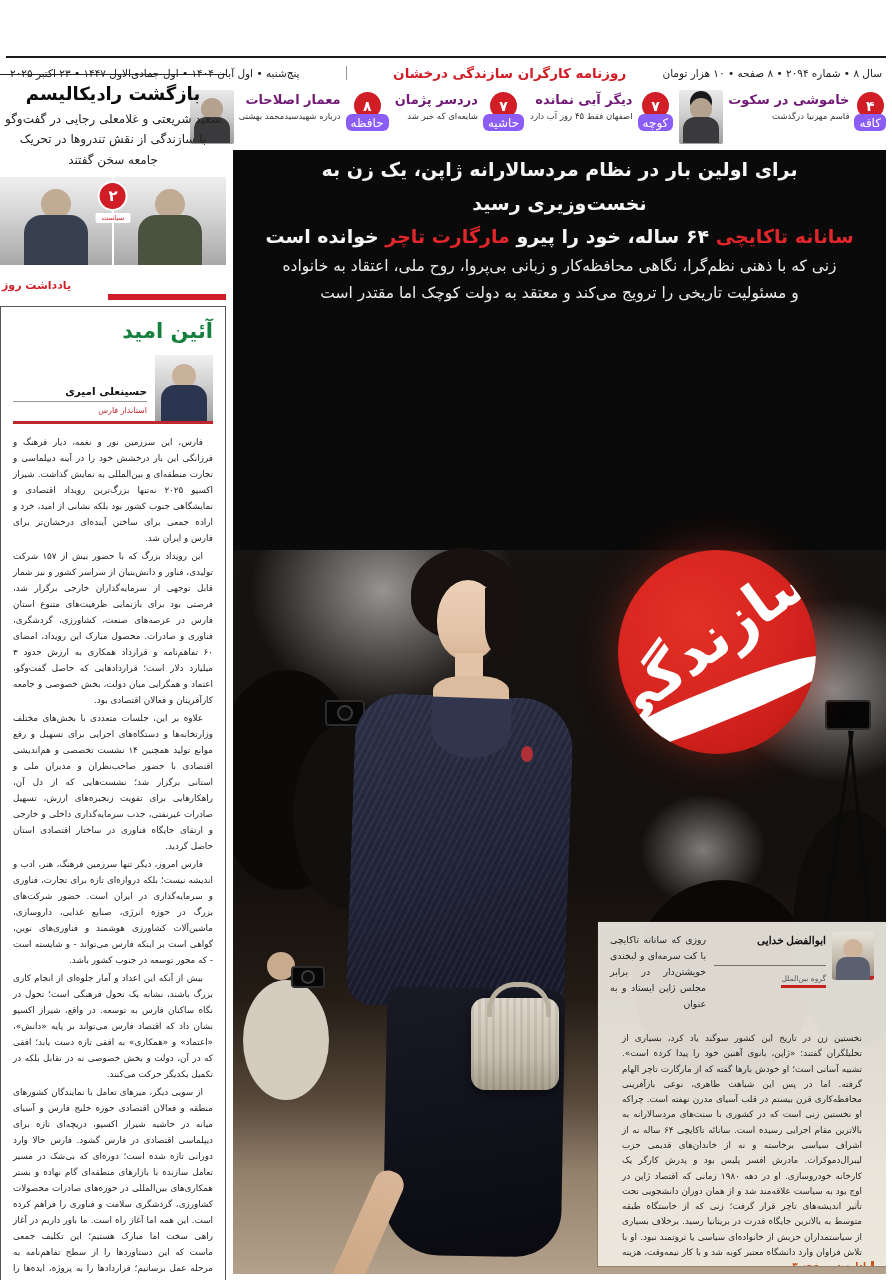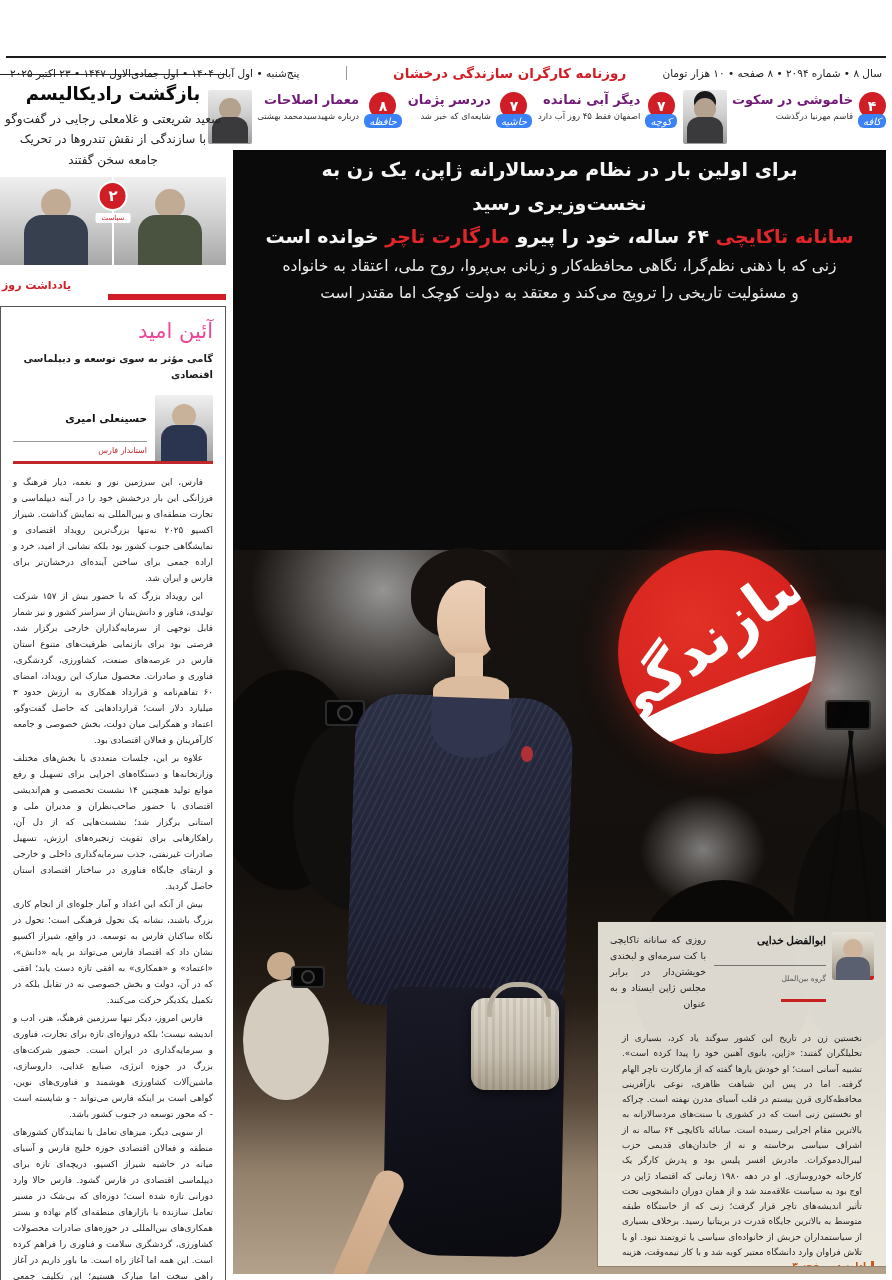--- a/index.html
+++ b/index.html
@@ -15,21 +15,21 @@
   .brand{font-size:13.5px;font-weight:bold;color:#d11e26;}
   .date-line{font-size:10.5px;color:#222;}
   .vsep{width:1px;height:14px;background:#999;margin:0 10px;}
 
   
   .teasers{position:absolute;left:236px;top:88px;width:650px;height:60px;display:flex;gap:6px;}
   .teaser{flex:1;display:flex;align-items:flex-start;gap:5px;padding-top:4px;}
   .badge{display:flex;flex-direction:column;align-items:center;flex:0 0 auto;}
   .badge .num{width:27px;height:27px;border-radius:50%;background:#d11e26;color:#fff;
               font-weight:bold;font-size:14px;display:flex;align-items:center;justify-content:center;}
-  .badge .sec{margin-top:-5px;background:#3b82f6;color:#fff;font-size:10px;padding:1.5px 5px;border-radius:6px;font-style:italic;}
+  .badge .sec{margin-top:-5px;background:#8b5cf6;color:#fff;font-size:12px;padding:1.5px 5px;border-radius:6px;}
   .teaser .txt{flex:1;min-width:0;}
   .teaser .t{font-weight:bold;font-size:13px;line-height:1.25;color:#701a75;white-space:nowrap;}
   .teaser .s{font-size:8.5px;color:#333;margin-top:3px;white-space:nowrap;}
   .tphoto{flex:0 0 44px;height:54px;border-radius:2px;margin-top:-2px;
           background:linear-gradient(180deg,#e9e9e9 0%,#cfcfcf 45%,#9c9c9c 100%);position:relative;overflow:hidden;}
   .tphoto::before{content:"";position:absolute;left:50%;top:8px;width:22px;height:22px;margin-left:-11px;
           border-radius:50%;background:#b4a18e;}
   .tphoto::after{content:"";position:absolute;left:50%;top:27px;width:36px;height:26px;margin-left:-18px;
           border-radius:12px 12px 0 0;background:#3a3a3c;}
   .tphoto.hat::before{box-shadow:0 -7px 0 0 #17191c;}
@@ -52,25 +52,25 @@
             display:flex;flex-direction:column;align-items:center;}
   .sb-badge .num{width:30px;height:30px;border-radius:50%;background:#d11e26;color:#fff;font-weight:bold;
             font-size:15px;display:flex;align-items:center;justify-content:center;border:2px solid #fff;}
   .sb-badge .sec{margin-top:2px;background:#fff;color:#d11e26;font-size:7px;padding:1px 6px;border-radius:2px;}
 
   .note-label{margin-top:14px;text-align:left;direction:ltr;}
   .note-label .lbl{display:block;text-align:left;font-size:11px;font-weight:bold;color:#d11e26;padding-left:2px;}
   .note-label .bar{display:block;margin-top:2px;margin-right:0;margin-left:auto;width:118px;height:6px;background:#d11e26;}
 
   .note-box{margin-top:6px;border:1px solid #555;padding:12px 12px 10px;height:995px;overflow:hidden;background:#fff;}
-  .note-title{font-size:21px;font-weight:normal;color:#ec4899;}
+  .note-title{font-size:21px;font-weight:bold;color:#15803d;}
   .note-sub{font-size:10px;font-weight:bold;color:#1c1c1c;margin-top:8px;line-height:1.6;}
   .author-row{display:flex;align-items:flex-end;gap:8px;margin-top:12px;border-bottom:3px solid #c0272d;padding-bottom:0;}
   .author-meta{flex:1;padding-bottom:6px;}
-  .author-name{font-size:10.5px;font-weight:bold;color:#111;border-bottom:1px solid #999;padding-bottom:17px;}
+  .author-name{font-size:10.5px;font-weight:bold;color:#111;border-bottom:1px solid #999;padding-bottom:4px;}
   .author-role{font-size:8px;color:#c0272d;margin-top:4px;}
   .author-photo{flex:0 0 58px;height:66px;background:linear-gradient(180deg,#f0f0f0,#cfcfcf 45%,#9f9f9f);
                 position:relative;overflow:hidden;}
   .author-photo::before{content:"";position:absolute;left:50%;top:9px;width:24px;height:24px;margin-left:-12px;border-radius:50%;background:#c9b29a;}
   .author-photo::after{content:"";position:absolute;left:50%;top:30px;width:46px;height:38px;margin-left:-23px;border-radius:14px 14px 0 0;background:#2c3550;}
   .note-body{margin-top:10px;}
   .note-body p{font-size:8.8px;line-height:1.82;text-align:justify;color:#1d1d1d;margin:0 0 2px;text-indent:10px;}
 
   
   .mainbox{position:absolute;left:233px;top:150px;width:653px;height:1124px;background:#0a0a0a;overflow:hidden;}
@@ -139,21 +139,21 @@
   .w-bag::before{content:"";position:absolute;left:16px;top:-16px;width:54px;height:30px;border:5px solid #b9b0a0;
           border-bottom:none;border-radius:28px 28px 0 0;}
 
   
   .overlay{position:absolute;left:365px;top:772px;width:288px;height:344px;background:rgba(243,239,230,.90);
            padding:10px 12px;overflow:hidden;box-shadow:0 0 0 1px rgba(60,50,40,.25);}
   .ov-head{display:flex;gap:8px;}
   .ov-author{flex:1;display:flex;gap:6px;align-items:flex-start;}
   .ov-a-meta{flex:1;padding-top:2px;}
   .ov-a-name{font-size:10.5px;font-weight:bold;color:#111;border-bottom:1px solid #737373;padding-bottom:19px;font-family:Liberation Serif, serif;}
-  .ov-a-group{font-size:7.5px;color:#555;margin-top:4px;border-bottom:3px solid #c6201f;display:inline-block;padding-bottom:16px;}
+  .ov-a-group{font-size:7.5px;color:#555;margin-top:4px;border-bottom:3px solid #c6201f;display:inline-block;padding-bottom:2px;}
   .ov-a-photo{flex:0 0 42px;height:48px;border-radius:3px;background:linear-gradient(180deg,#e7e2d8,#c3bcae 55%,#948c7c);
               position:relative;overflow:hidden;}
   .ov-a-photo::before{content:"";position:absolute;left:50%;top:7px;width:20px;height:20px;margin-left:-10px;border-radius:50%;background:#cdb49a;}
   .ov-a-photo::after{content:"";position:absolute;left:50%;top:25px;width:34px;height:24px;margin-left:-17px;border-radius:10px 10px 0 0;background:#5a6070;}
   .ov-a-bar{position:absolute;bottom:-2px;right:0;width:16px;height:6px;background:#c6201f;}
   .ov-intro{flex:0 0 96px;font-size:9.3px;line-height:1.72;color:#222;text-align:justify;}
   .ov-body{margin-top:7px;font-size:8.8px;line-height:1.74;text-align:justify;color:#1f1f1f;height:238px;overflow:hidden;}
   .ov-body p{margin:12px;}
   .ov-cont{margin-top:4px;font-size:9px;font-weight:bold;color:#c8551c;border-right:3px solid #c8551c;padding-right:5px;}
 </style>
@@ -229,34 +229,33 @@
       </div>
     </div>
 
     <div class="note-label">
       <span class="lbl">یادداشت روز</span>
       <span class="bar"></span>
     </div>
 
     <div class="note-box">
       <div class="note-title">آئین امید</div>
-      <div class="note-sub">گامی مؤثر به سوی توسعه و دیپلماسی اقتصادی</div>
       <div class="author-row">
         <div class="author-photo"></div>
         <div class="author-meta">
           <div class="author-name">حسینعلی امیری</div>
           <div class="author-role">استاندار فارس</div>
         </div>
       </div>
       <div class="note-body">
         <p>فارس، این سرزمین نور و نغمه، دیار فرهنگ و فرزانگی این بار درخشش خود را در آینه دیپلماسی و تجارت منطقه‌ای و بین‌المللی به نمایش گذاشت. شیراز اکسپو ۲۰۲۵ نه‌تنها بزرگ‌ترین رویداد اقتصادی و نمایشگاهی جنوب کشور بود بلکه نشانی از امید، خرد و اراده جمعی برای ساختن آینده‌ای درخشان‌تر برای فارس و ایران شد.</p>
         <p>این رویداد بزرگ که با حضور بیش از ۱۵۷ شرکت تولیدی، فناور و دانش‌بنیان از سراسر کشور و نیز شمار قابل توجهی از سرمایه‌گذاران خارجی برگزار شد، فرصتی بود برای بازنمایی ظرفیت‌های متنوع استان فارس در عرصه‌های صنعت، کشاورزی، گردشگری، فناوری و صادرات. محصول مبارک این رویداد، امضای ۶۰ تفاهم‌نامه و قرارداد همکاری به ارزش حدود ۳ میلیارد دلار است؛ قراردادهایی که حاصل گفت‌وگو، اعتماد و همگرایی میان دولت، بخش خصوصی و جامعه کارآفرینان و فعالان اقتصادی بود.</p>
         <p>علاوه بر این، جلسات متعددی با بخش‌های مختلف وزارتخانه‌ها و دستگاه‌های اجرایی برای تسهیل و رفع موانع تولید همچنین ۱۴ نشست تخصصی و هم‌اندیشی اقتصادی با حضور صاحب‌نظران و مدیران ملی و استانی برگزار شد؛ نشست‌هایی که از دل آن، راهکارهایی برای تقویت زنجیره‌های ارزش، تسهیل صادرات غیرنفتی، جذب سرمایه‌گذاری داخلی و خارجی و ارتقای جایگاه فناوری در ساختار اقتصادی استان حاصل گردید.</p>
+        <p>فارس امروز، دیگر تنها سرزمین فرهنگ، هنر، ادب و اندیشه نیست؛ بلکه دروازه‌ای تازه برای تجارت، فناوری و سرمایه‌گذاری در ایران است. حضور شرکت‌های بزرگ در حوزه انرژی، صنایع غذایی، داروسازی، ماشین‌آلات کشاورزی هوشمند و فناوری‌های نوین، گواهی است بر اینکه فارس می‌تواند - و شایسته است - که محور توسعه در جنوب کشور باشد.</p>
         <p>بیش از آنکه این اعداد و آمار جلوه‌ای از انجام کاری بزرگ باشند، نشانه یک تحول فرهنگی است؛ تحول در نگاه ساکنان فارس به توسعه. در واقع، شیراز اکسپو نشان داد که اقتصاد فارس می‌تواند بر پایه «دانش»، «اعتماد» و «همکاری» به افقی تازه دست یابد؛ افقی که در آن، دولت و بخش خصوصی نه در تقابل بلکه در تکمیل یکدیگر حرکت می‌کنند.</p>
-        <p>فارس امروز، دیگر تنها سرزمین فرهنگ، هنر، ادب و اندیشه نیست؛ بلکه دروازه‌ای تازه برای تجارت، فناوری و سرمایه‌گذاری در ایران است. حضور شرکت‌های بزرگ در حوزه انرژی، صنایع غذایی، داروسازی، ماشین‌آلات کشاورزی هوشمند و فناوری‌های نوین، گواهی است بر اینکه فارس می‌تواند - و شایسته است - که محور توسعه در جنوب کشور باشد.</p>
         <p>از سویی دیگر، میزهای تعامل با نمایندگان کشورهای منطقه و فعالان اقتصادی حوزه خلیج فارس و آسیای میانه در حاشیه شیراز اکسپو، دریچه‌ای تازه برای دیپلماسی اقتصادی در فارس گشود. فارس حالا وارد دورانی تازه شده است؛ دوره‌ای که بی‌شک در مسیر تعامل سازنده با بازارهای منطقه‌ای گام نهاده و بستر همکاری‌های بین‌المللی در حوزه‌های صادرات محصولات کشاورزی، گردشگری سلامت و فناوری را فراهم کرده است. این همه اما آغاز راه است. ما باور داریم در آغاز راهی سخت اما مبارک هستیم؛ این تکلیف جمعی ماست که این دستاوردها را از سطح تفاهم‌نامه به مرحله عمل برسانیم؛ قراردادها را به پروژه، ایده‌ها را به فرصت و فرصت‌ها را به اشتغال و رفاه پایدار تبدیل کنیم. در این مسیر، حمایت از شرکت‌های دانش‌بنیان، تسهیل مجوزها، تقویت زیرساخت‌های صنعتی و حمل‌ونقلی و جلب اعتماد سرمایه‌گذاران داخلی و خارجی در صدر برنامه‌های ما قرار دارد.</p>
 
       </div>
     </div>
   </div>
 
   <div class="mainbox">
     <div class="deck">
       <div class="l1">برای اولین بار در نظام مردسالارانه ژاپن، یک زن به نخست‌وزیری رسید</div>
       <div class="l2"><span class="red">سانانه تاکایچی</span><span> ۶۴ ساله، خود را پیرو </span><span class="red">مارگارت تاچر</span><span> خوانده است</span></div>

